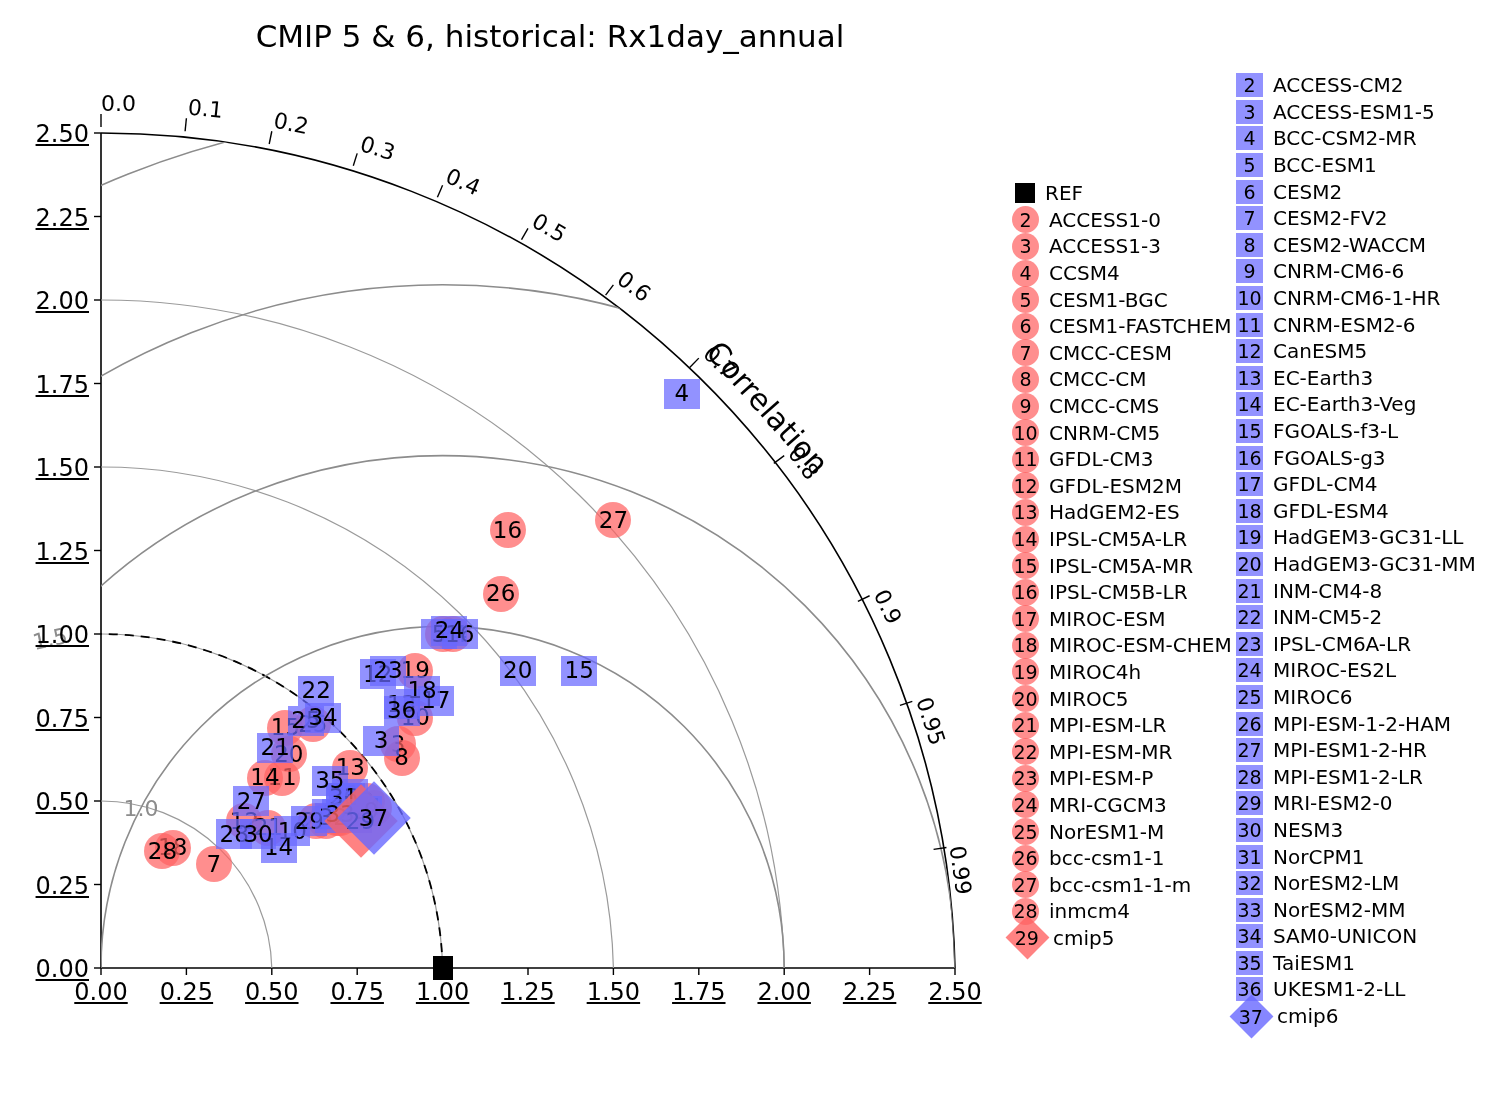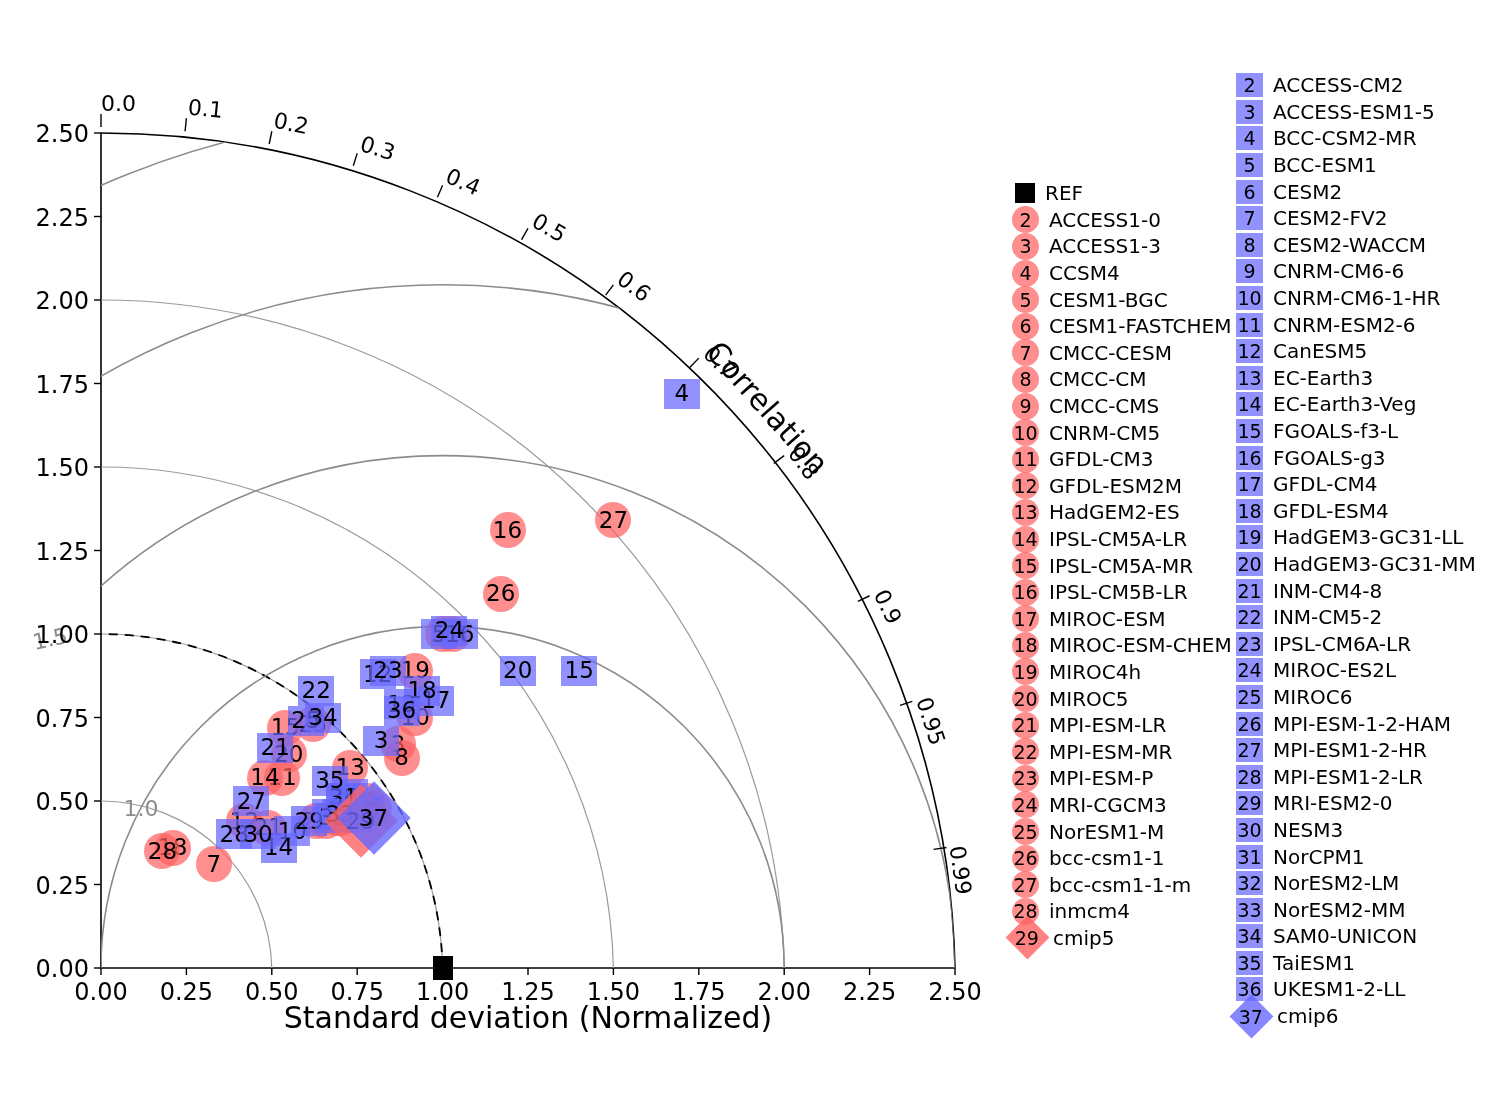--- a/index.html
+++ b/index.html
@@ -9,21 +9,21 @@
 
   #title{position:absolute;left:0;top:18px;width:1100px;text-align:center;
          font-size:31px;color:#000;letter-spacing:0px;}
 
   #plot{position:absolute;left:0;top:0;width:1020px;height:1060px;}
   svg{position:absolute;left:0;top:0;overflow:visible;}
 
   .xlabel{position:absolute;left:101px;top:1000px;width:854px;text-align:center;
           font-size:30px;color:#000;}
 
-  .tick{position:absolute;font-size:24px;color:#000;white-space:nowrap;}
+  .tick{position:absolute;font-size:24px;color:#000;white-space:nowrap;text-decoration:underline;}
   .ytick{text-align:right;transform:translateY(-13px);}
   .xtick{text-align:center;transform:translateX(-50%);}
 
   .corrlab{position:absolute;font-size:22px;color:#000;white-space:nowrap;
            transform-origin:0 50%;}
   .rmslab{position:absolute;font-size:22px;color:#8c8c8c;white-space:nowrap;
           transform-origin:50% 50%;}
   .corrtitle{position:absolute;font-size:30px;color:#000;white-space:nowrap;
              transform-origin:0 50%;}
 
@@ -60,20 +60,21 @@
   .lmark.d6{background:rgba(104,104,255,.80);width:31px;height:31px;flex:0 0 31px;
             transform:rotate(45deg);}
   .lmark.d6 i{font-style:normal;transform:rotate(-45deg);}
   .ltext{margin-left:10px;white-space:nowrap;}
 </style>
 </head>
 <body>
 
 <div id="root">
 
+  <div id="title">CMIP 5 &amp; 6, historical: Rx1day_annual</div>
 
   <div id="plot">
     <svg id="plot-svg" width="1020" height="1060">
         <line x1="101" y1="968" x2="101" y2="133" stroke="#000" stroke-width="1.6"></line>
         <line x1="101" y1="968" x2="955" y2="968" stroke="#000" stroke-width="1.6"></line>
         <path d="M 955 968 A 854 854 0 0 0 101 133" fill="none" stroke="#000000" stroke-width="1.6"></path>
         <path d="M 271.8 968 A 170.8 170.8 0 0 0 101 801" fill="none" stroke="#9a9a9a" stroke-width="1.2"></path>
         <path d="M 442.6 968 A 341.6 341.6 0 0 0 101 634" fill="none" stroke="#9a9a9a" stroke-width="1.2"></path>
         <path d="M 613.4000000000001 968 A 512.4000000000001 512.4000000000001 0 0 0 101 467" fill="none" stroke="#9a9a9a" stroke-width="1.2"></path>
         <path d="M 784.2 968 A 683.2 683.2 0 0 0 101 300" fill="none" stroke="#9a9a9a" stroke-width="1.2"></path>
@@ -354,21 +355,20 @@
           <span>36</span>
         </div>
         <div class="pt mean5" title="cmip5" style="left: 360.616px; top: 821.04px;">
           <span>29</span>
         </div>
         <div class="pt mean6" title="cmip6" style="left: 374.28px; top: 817.7px;">
           <span>37</span>
         </div>
         <div class="refsq" title="REF" style="left: 442.6px; top: 968px;"></div>
       </div>
-    <div class="xlabel">Standard deviation (Normalized)</div>
   </div>
 
   <div class="legend" id="legend5">
       <div class="lrow">
         <div class="lmark sq"></div>
         <div class="ltext">REF</div>
       </div>
       <div class="lrow">
         <div class="lmark r">2</div>
         <div class="ltext">ACCESS1-0</div>

